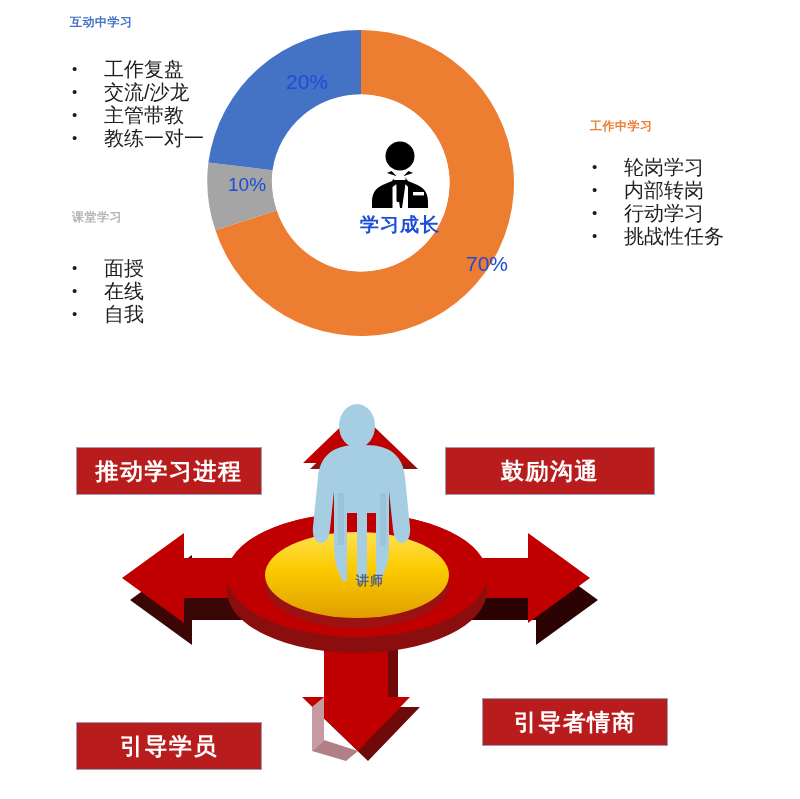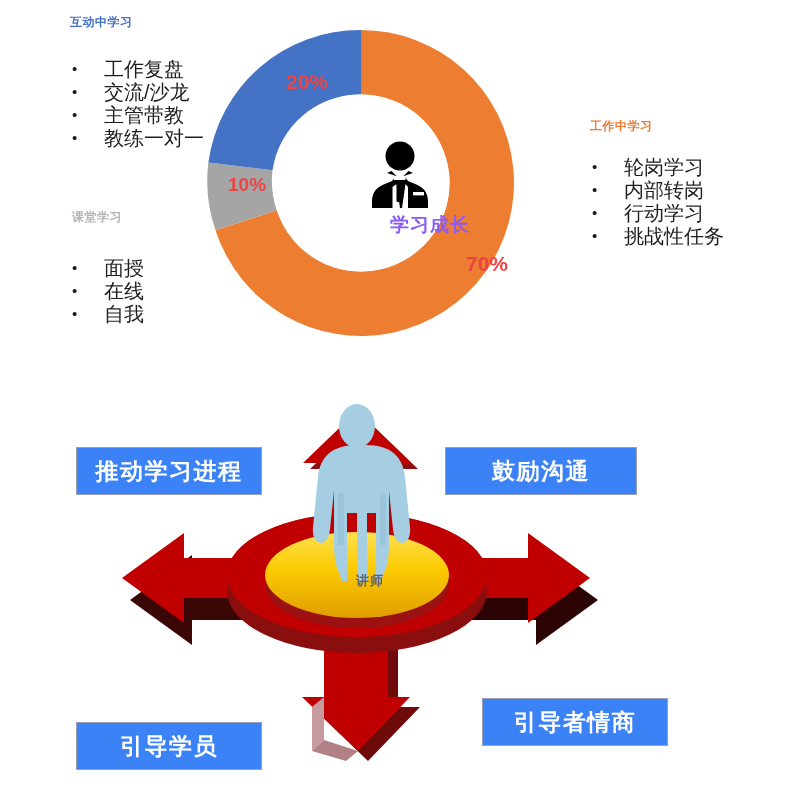--- a/index.html
+++ b/index.html
@@ -11,30 +11,30 @@
     overflow:hidden;
     position:relative;
   }
   .canvas{position:absolute;inset:0;width:800px;height:799px;}
 
   
   .donut-wrap{position:absolute;left:196px;top:18px;width:330px;height:330px;}
   .donut-wrap svg{display:block;}
 
   .pct{
-    position:absolute;color:#ef4444;font-weight:bold;font-size:21px;
+    position:absolute;color:#1d4ed8;font-weight:normal;font-size:21px;
     letter-spacing:0px;text-shadow:0 0 1px rgba(0,0,0,.05);
   }
   .pct-20{left:286px;top:70px;}
   .pct-10{left:228px;top:174px;font-size:19px;}
   .pct-70{left:466px;top:252px;}
 
   .center-label{
-    position:absolute;left:330px;top:212px;width:140px;text-align:right;
-    font-size:19px;font-weight:bold;color:#8b5cf6;letter-spacing:1px;
+    position:absolute;left:330px;top:212px;width:140px;text-align:center;
+    font-size:19px;font-weight:bold;color:#1d4ed8;letter-spacing:1px;
   }
   .center-icon{position:absolute;left:358px;top:140px;width:84px;height:70px;}
 
   .heading{font-size:12px;font-weight:bold;letter-spacing:.5px;}
   .h-interactive{position:absolute;left:70px;top:14px;color:#4472C4;}
   .h-classroom{position:absolute;left:72px;top:209px;color:#b4b4b4;font-weight:bold;}
   .h-work{position:absolute;left:590px;top:118px;color:#ED7D31;}
 
   ul.blist{list-style:none;margin:0;padding:0;position:absolute;}
   ul.blist li{
@@ -47,26 +47,26 @@
   .list-interactive{left:72px;top:58px;}
   .list-classroom{left:72px;top:257px;}
   .list-work{left:592px;top:156px;}
 
   
   .diagram{position:absolute;left:0;top:395px;width:800px;height:404px;}
   .diagram svg{display:block;}
 
   .boxlabel{
     position:absolute;display:flex;align-items:center;justify-content:center;
-    background:#3b82f6;border:1px solid #9aa0b4;
+    background:#b91c1c;border:1px solid #9aa0b4;
     color:#ffffff;font-size:23px;font-weight:bold;letter-spacing:1.5px;
     box-sizing:border-box;
   }
   .box-tl{left:76px;top:447px;width:186px;height:48px;}
-  .box-tr{left:445px;top:447px;width:192px;height:48px;}
+  .box-tr{left:445px;top:447px;width:210px;height:48px;}
   .box-bl{left:76px;top:722px;width:186px;height:48px;}
   .box-br{left:445px;top:698px;width:186px;height:48px;margin-left:37px;}
 
   .hub-label{
     position:absolute;left:330px;top:572px;width:80px;text-align:center;
     font-size:13px;font-weight:bold;color:#5b6272;letter-spacing:1px;
   }
 </style>
 </head>
 <body>

